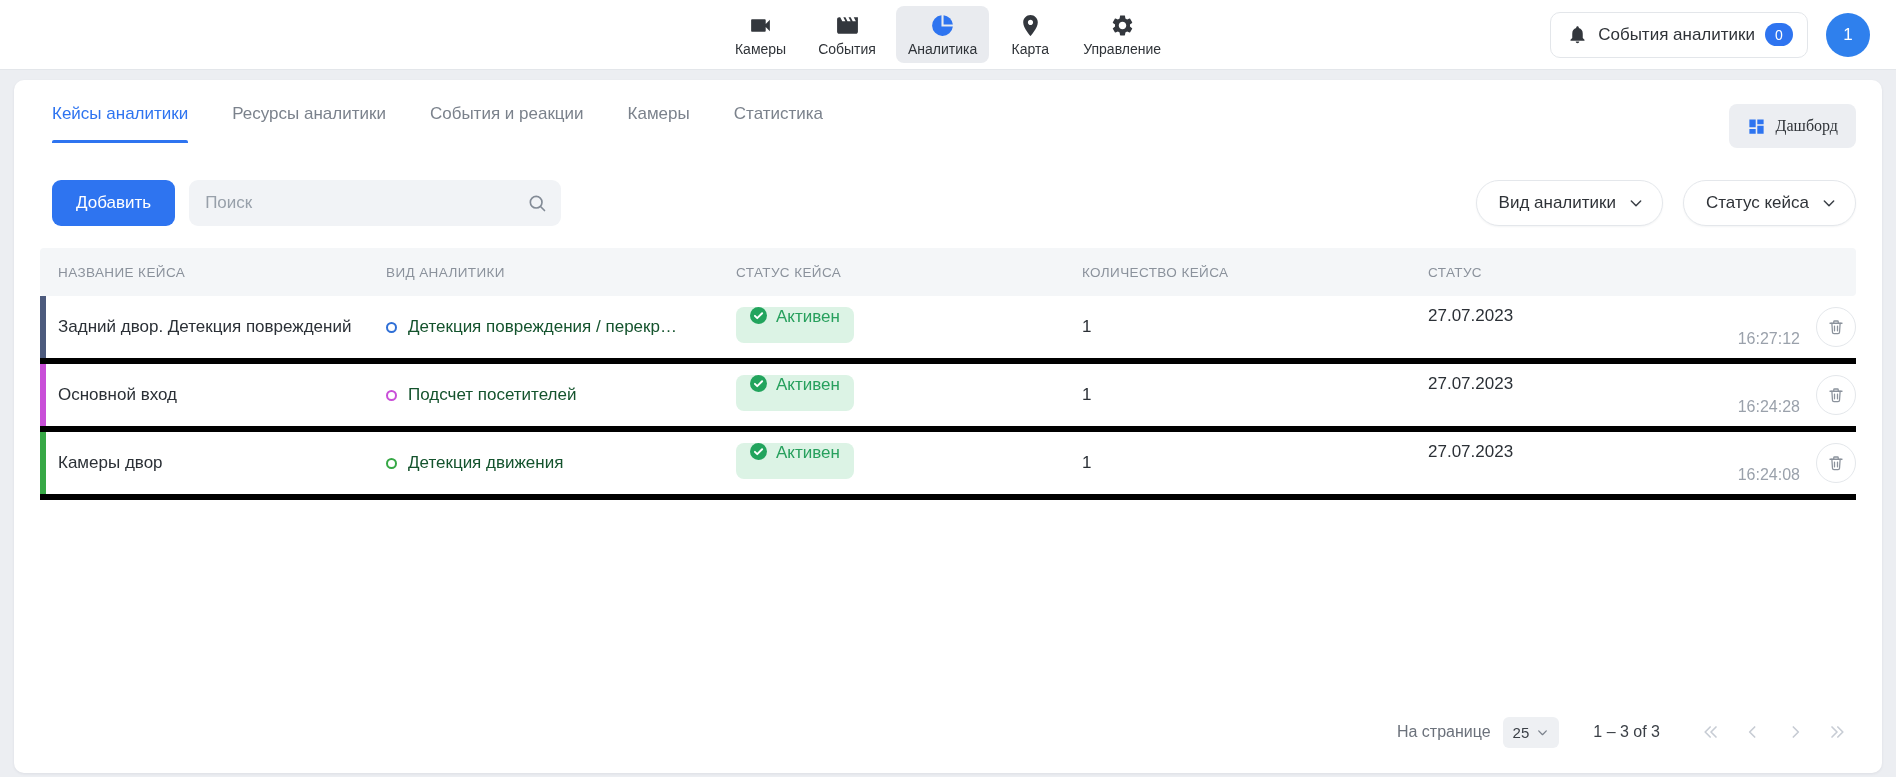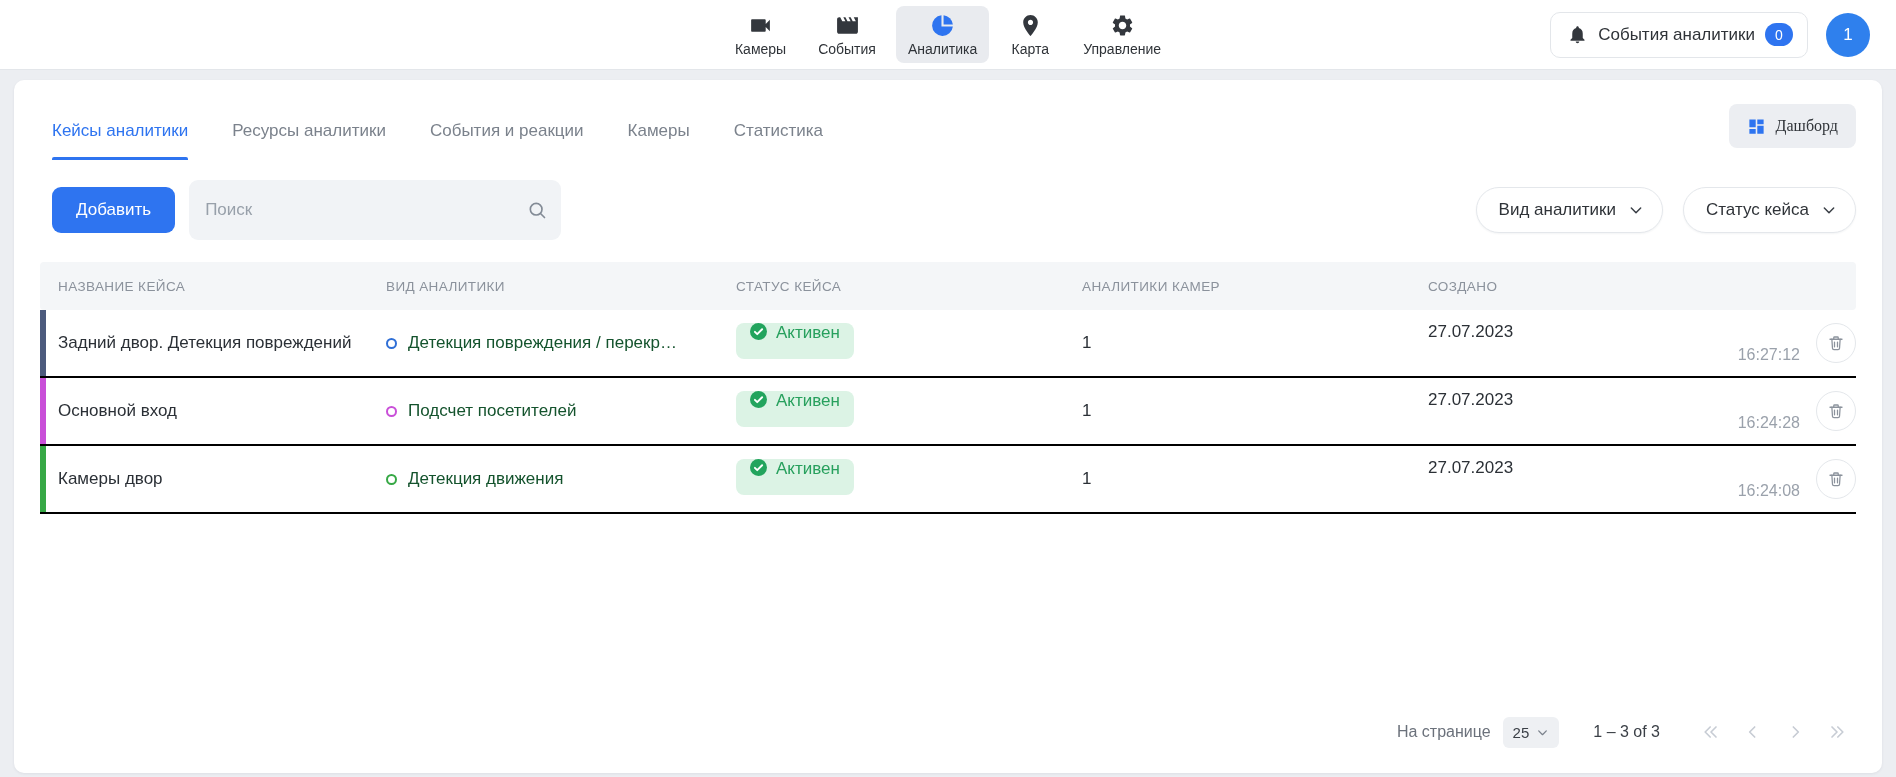--- a/index.html
+++ b/index.html
@@ -66,21 +66,21 @@
   
   .page { flex:1; padding:10px 14px 4px; display:flex; min-height:0; }
   .card {
     flex:1; background:#fff; border-radius:10px;
     box-shadow:0 1px 3px rgba(25,35,55,.07);
     display:flex; flex-direction:column;
     overflow:hidden;
   }
 
   
-  .tabs-row { display:flex; align-items:flex-end; padding:24px 26px 0 38px; }
+  .tabs-row { display:flex; align-items:flex-start; padding:24px 26px 0 38px; }
   .tabs { display:flex; gap:44px; }
   .tab {
     font-size:17px; color:#7b828c; cursor:pointer;
     padding-bottom:19px; position:relative; white-space:nowrap;
   }
   .tab.active { color:#2e74f0; }
   .tab.active::after {
     content:""; position:absolute; left:0; right:0; bottom:0;
     height:3px; background:#2e74f0; border-radius:2px 2px 0 0;
   }
@@ -94,21 +94,21 @@
   .dashboard-btn svg { width:19px; height:19px; }
 
   
   .toolbar { display:flex; align-items:center; gap:14px; padding:20px 26px 22px 38px; }
   .btn-add {
     height:46px; padding:12px 24px;
     background:#2e74f0; color:#fff; border:none; border-radius:9px;
     font-family:inherit; font-size:17px; cursor:pointer;
   }
   .search {
-    height:60px; width:372px;
+    height:46px; width:372px;
     background:#f1f3f6; border-radius:9px;
     display:flex; align-items:center; padding:0 14px 0 16px;
   }
   .search input {
     flex:1; border:none; background:transparent; outline:none;
     font-family:inherit; font-size:17px; color:#2f3338;
   }
   .search input::placeholder { color:#98a0aa; }
   .search .mag { color:#838b96; }
   .search .mag svg { width:20px; height:20px; }
@@ -128,21 +128,21 @@
   .thead {
     display:grid; grid-template-columns:var(--cols);
     align-items:center; height:48px;
     background:#f4f6f8; border-radius:4px;
     color:#8b929c; font-size:13.5px; letter-spacing:.4px;
   }
   .th:first-child { padding-left:18px; }
   .row {
     display:grid; grid-template-columns:var(--cols);
     align-items:center; height:68px;
-    border-bottom:2px solid #000000;
+    border-bottom:6px solid #000000;
     position:relative; cursor:pointer;
   }
   .row .bar { position:absolute; left:0; top:0; bottom:0; width:6px; background:var(--bar,#888); }
   .cell-name { padding-left:18px; font-size:17px; color:#2b3036; }
   .cell-type {
     display:flex; align-items:center; gap:11px;
     font-size:17px; color:#14532d;
     padding-right:24px; white-space:nowrap; overflow:hidden;
   }
   .cell-type .type-text { overflow:hidden; text-overflow:ellipsis; }
@@ -309,22 +309,22 @@
           </span>
         </button>
       </div>
     </div>
 
     <div class="table">
       <div class="thead">
         <div class="th">НАЗВАНИЕ КЕЙСА</div>
         <div class="th">ВИД АНАЛИТИКИ</div>
         <div class="th">СТАТУС КЕЙСА</div>
-        <div class="th">АНАЛИТИКИ КАМЕР</div>
-        <div class="th">СОЗДАНО</div>
+        <div class="th">КОЛИЧЕСТВО КЕЙСА</div>
+        <div class="th">СТАТУС</div>
         <div class="th"></div>
       </div>
 
       <div class="row" style="--bar: #4c5a7d; --type: #2f6fd6;">
         <span class="bar"></span>
         <div class="cell-name">Задний двор. Детекция повреждений</div>
         <div class="cell-type">
           <span class="type-dot"></span>
           <span class="type-text">Детекция повреждения / перекр…</span>
         </div>

